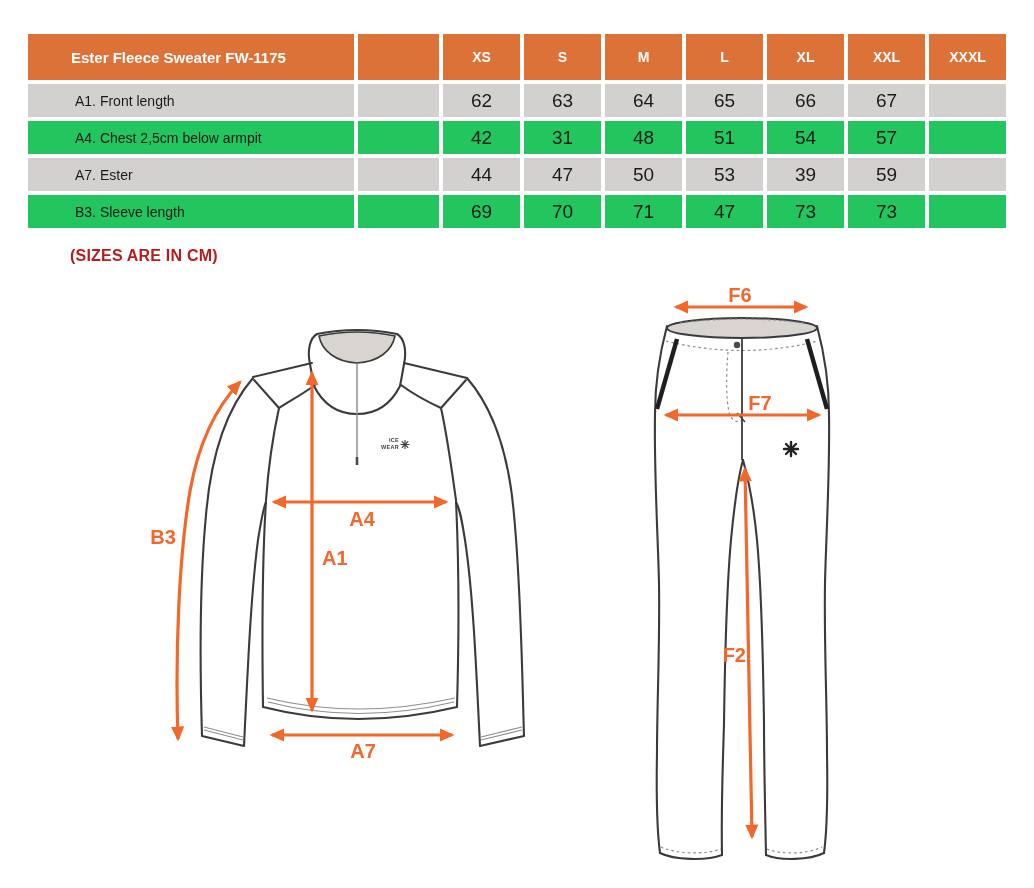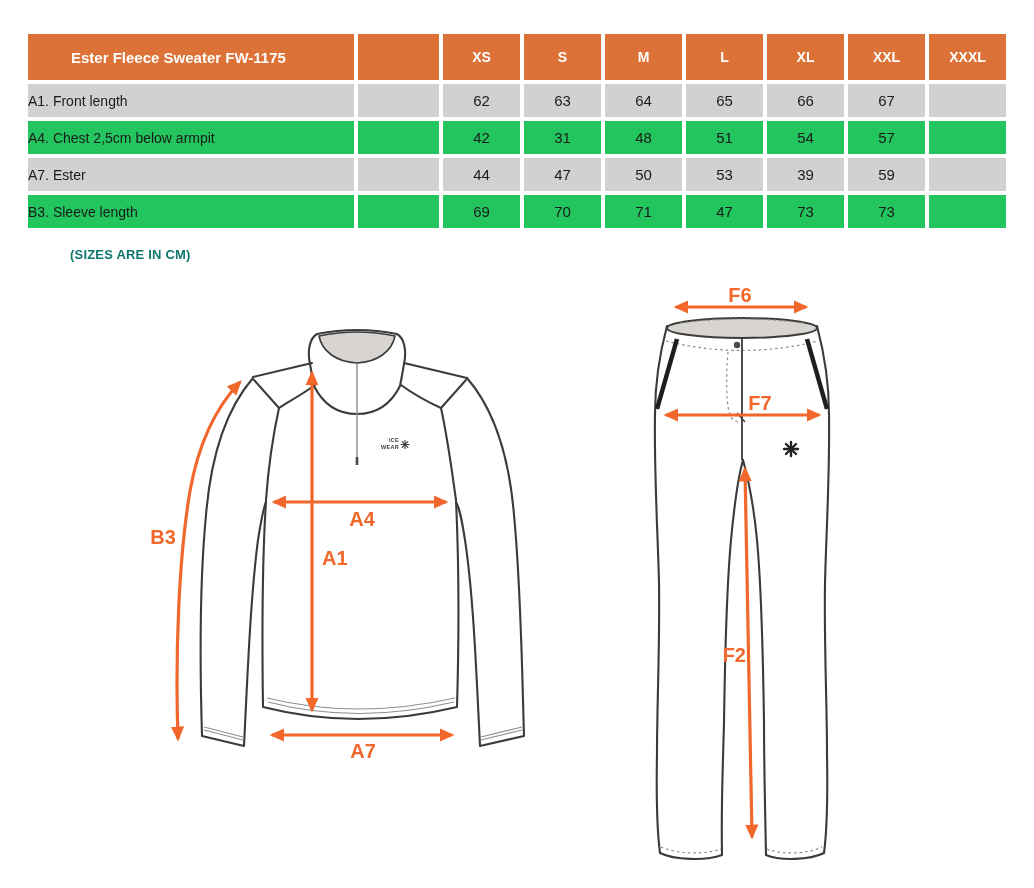--- a/index.html
+++ b/index.html
@@ -4,29 +4,29 @@
 <style>
   html,body{margin:0;padding:0;background:#fff;}
   #stage{position:relative;width:1034px;height:888px;background:#ffffff;overflow:hidden;
          font-family:"Liberation Sans","DejaVu Sans",sans-serif;margin-top:8px;}
 
   
   #size-table{position:absolute;left:28px;top:26px;width:978px;display:grid;
               grid-template-columns:326px 81px repeat(7,1fr);gap:4px;background:#fff;}
   .cell{display:flex;align-items:center;justify-content:center;box-sizing:border-box;}
   .cell.h{height:46px;background:#dc7237;color:#ffffff;font-weight:bold;font-size:14px;}
-  .cell.d{height:33px;font-size:15px;color:#1b1b1b;}
+  .cell.d{height:33px;font-size:19px;color:#1b1b1b;}
   .cell.dark{background:#d2d1cf;}
   .cell.light{background:#22c55e;}
-  .cell.lab{justify-content:flex-start;font-size:14px;}
+  .cell.lab{justify-content:flex-start;padding-left:47px;font-size:14px;}
   .cell.title{justify-content:flex-start;padding-left:43px;font-size:15px;}
 
   
-  #units-note{position:absolute;left:70px;top:239px;font-size:13px;font-weight:bold;
-              color:#0f766e;letter-spacing:.2px;}
+  #units-note{position:absolute;left:70px;top:239px;font-size:16px;font-weight:bold;
+              color:#b91c1c;letter-spacing:.2px;}
 
   
   #diagrams{position:absolute;left:0;top:270px;}
   .ln{stroke:#3b3b3b;stroke-width:2.1;fill:none;stroke-linecap:round;stroke-linejoin:round;}
   .thin{stroke:#8f8f8f;stroke-width:1.1;fill:none;}
   .dot{stroke:#8a8a8a;stroke-width:1.2;fill:none;stroke-dasharray:2.5,3;}
   .dark{stroke:#1e1e1e;}
   .arrow{stroke:#f2682c;stroke-width:3.2;fill:none;
          marker-start:url(#ah);marker-end:url(#ah);}
   .dlabel{fill:#f2682c;font-family:"Liberation Sans","DejaVu Sans",sans-serif;

